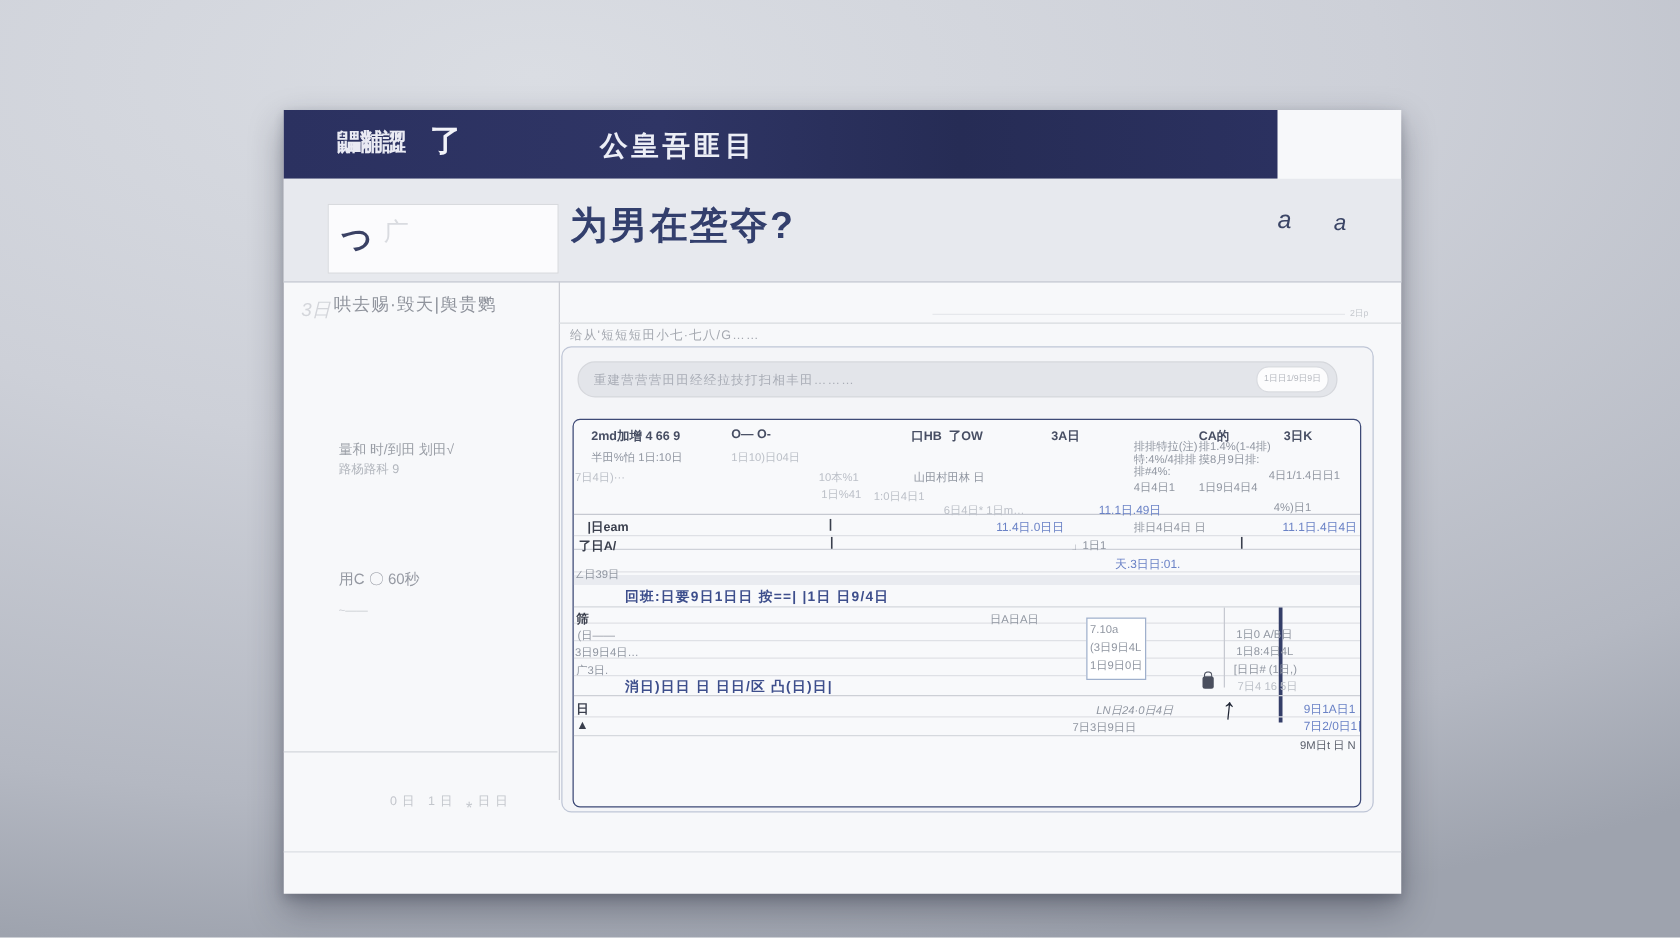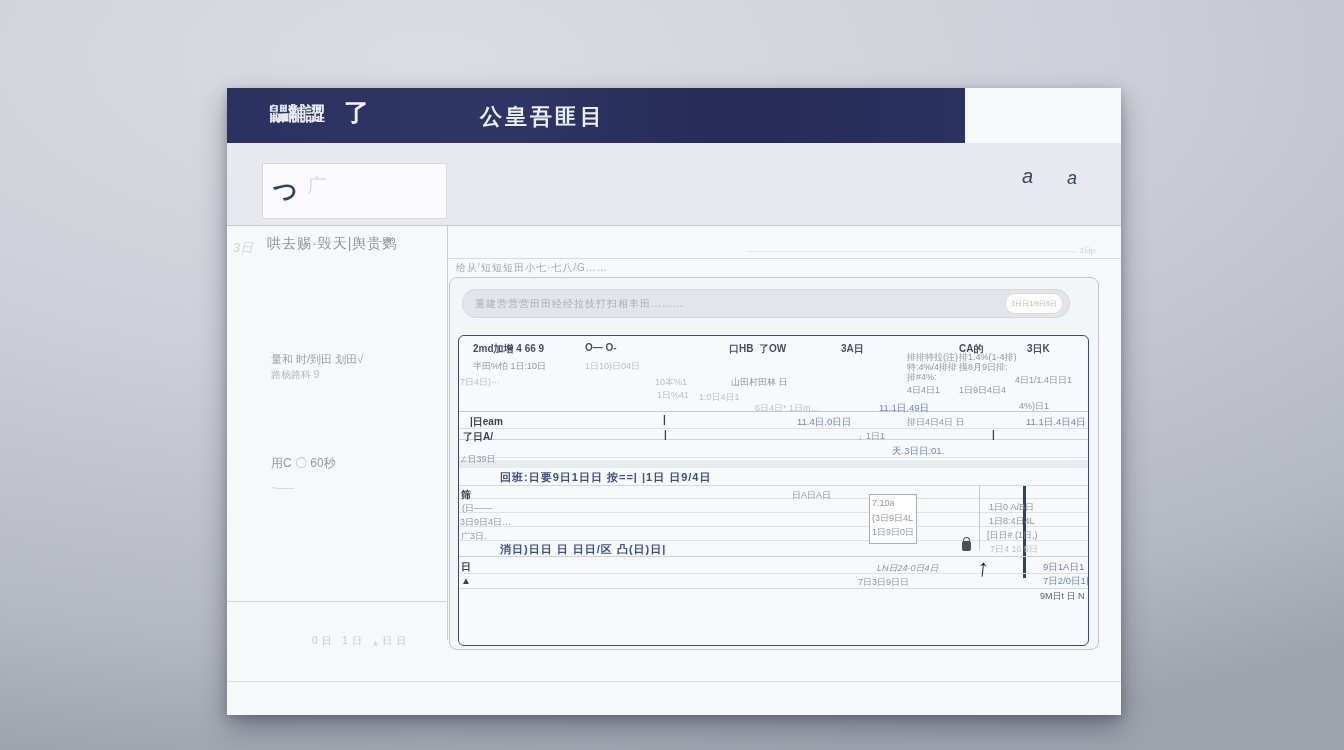--- a/index.html
+++ b/index.html
@@ -8,36 +8,36 @@
     font-family:"Liberation Sans",sans-serif;
     background:radial-gradient(120% 95% at 32% 8%, #dadde3 0%, #cdd0d8 42%, #b4b8c2 82%, #9ea3ae 100%);
   }
   
   #window{
     position:absolute;left:227px;top:88px;width:894px;height:627px;
     background:#f7f8fa;
     box-shadow:0 12px 26px rgba(28,32,48,.38), 0 3px 8px rgba(28,32,48,.22);
   }
   
-  #hdr{position:absolute;left:0;top:0;width:738px;height:55px;
+  #hdr{position:absolute;left:0;top:0;width:795px;height:55px;
     background:linear-gradient(90deg,#2b3160 0%,#2f3565 38%,#262c55 68%,#2b3160 100%);}
   #hdr .logo-text{position:absolute;left:43px;top:13px;color:#e9eaf3;font-size:19px;font-weight:bold;letter-spacing:-1px;}
   #hdr .logo-glyph{position:absolute;left:117px;top:8px;color:#f2f3f9;font-size:25px;font-weight:bold;}
   #hdr .hdr-title{position:absolute;left:253px;top:14px;color:#eceef6;font-size:22px;font-weight:bold;letter-spacing:3px;}
   
   #sub{position:absolute;left:0;top:55px;width:894px;height:82px;background:#e7e9ee;border-bottom:1px solid #c6c9d2;}
   #sub .whitebox{position:absolute;left:35px;top:20px;width:183px;height:54px;background:#fbfbfd;border:1px solid #d8dade;}
   #sub .box-glyph{position:absolute;left:10px;top:11px;color:#3a4164;font-size:24px;font-weight:bold;}
   #sub .box-hint{position:absolute;left:44px;top:8px;color:#d9dbe0;font-size:20px;}
   #sub .page-title{position:absolute;left:229px;top:17px;color:#333f6d;font-size:30px;font-weight:bold;letter-spacing:2px;}
   #sub .fa{position:absolute;top:22px;color:#3b4566;font-size:20px;font-style:italic;cursor:pointer;}
   #sub .fa1{left:795px;} #sub .fa2{left:840px;font-size:18px;top:25px;}
   
   #side{position:absolute;left:0;top:137px;width:220px;height:415px;border-right:1px solid #caccd3;}
-  #side .nav-prefix{position:absolute;left:6px;top:14px;color:#d3d5da;font-size:13px;font-style:italic;}
+  #side .nav-prefix{position:absolute;left:14px;top:14px;color:#d3d5da;font-size:15px;font-style:italic;}
   #side .nav-title{position:absolute;left:40px;top:10px;color:#8f939c;font-size:14px;letter-spacing:1px;}
   #side .it2{position:absolute;left:44px;top:127px;color:#9a9ea6;font-size:11px;}
   #side .it3{position:absolute;left:44px;top:143px;color:#b2b6bd;font-size:10px;}
   #side .it4{position:absolute;left:44px;top:230px;color:#9599a2;font-size:12px;}
   #side .it5{position:absolute;left:44px;top:258px;color:#c7cacf;font-size:9px;}
   #side .sdiv{position:absolute;left:0;top:376px;width:219px;height:1px;background:#d4d6db;}
   #side .foot{position:absolute;left:85px;top:408px;color:#c3c6cc;font-size:10px;letter-spacing:4px;}
   
   #crumb{position:absolute;left:220px;top:137px;width:674px;height:33px;border-bottom:1px solid #d8dade;}
   #crumb .bc{position:absolute;left:9px;top:12px;color:#a3a7af;font-size:10px;letter-spacing:1px;margin-top:24px;}
@@ -78,20 +78,21 @@
     <span class="logo-text">鼺黼譅</span>
     <span class="logo-glyph">了</span>
     <span class="hdr-title">公皇吾匪目</span>
   </div>
 
   <div id="sub">
     <div class="whitebox">
       <span class="box-glyph">つ</span>
       <span class="box-hint">广</span>
     </div>
+    <span class="page-title">为男在垄夺?</span>
     <span class="fa fa1">a</span>
     <span class="fa fa2">a</span>
   </div>
 
   <div id="side">
     <span class="nav-prefix">3日</span>
     <span class="nav-title">哄去赐·毁天|舆贵鹦</span>
     <span class="it2">量和 时/到田 划田√</span>
     <span class="it3">路杨路科 9</span>
     <span class="it4">用C 〇 60秒</span>

